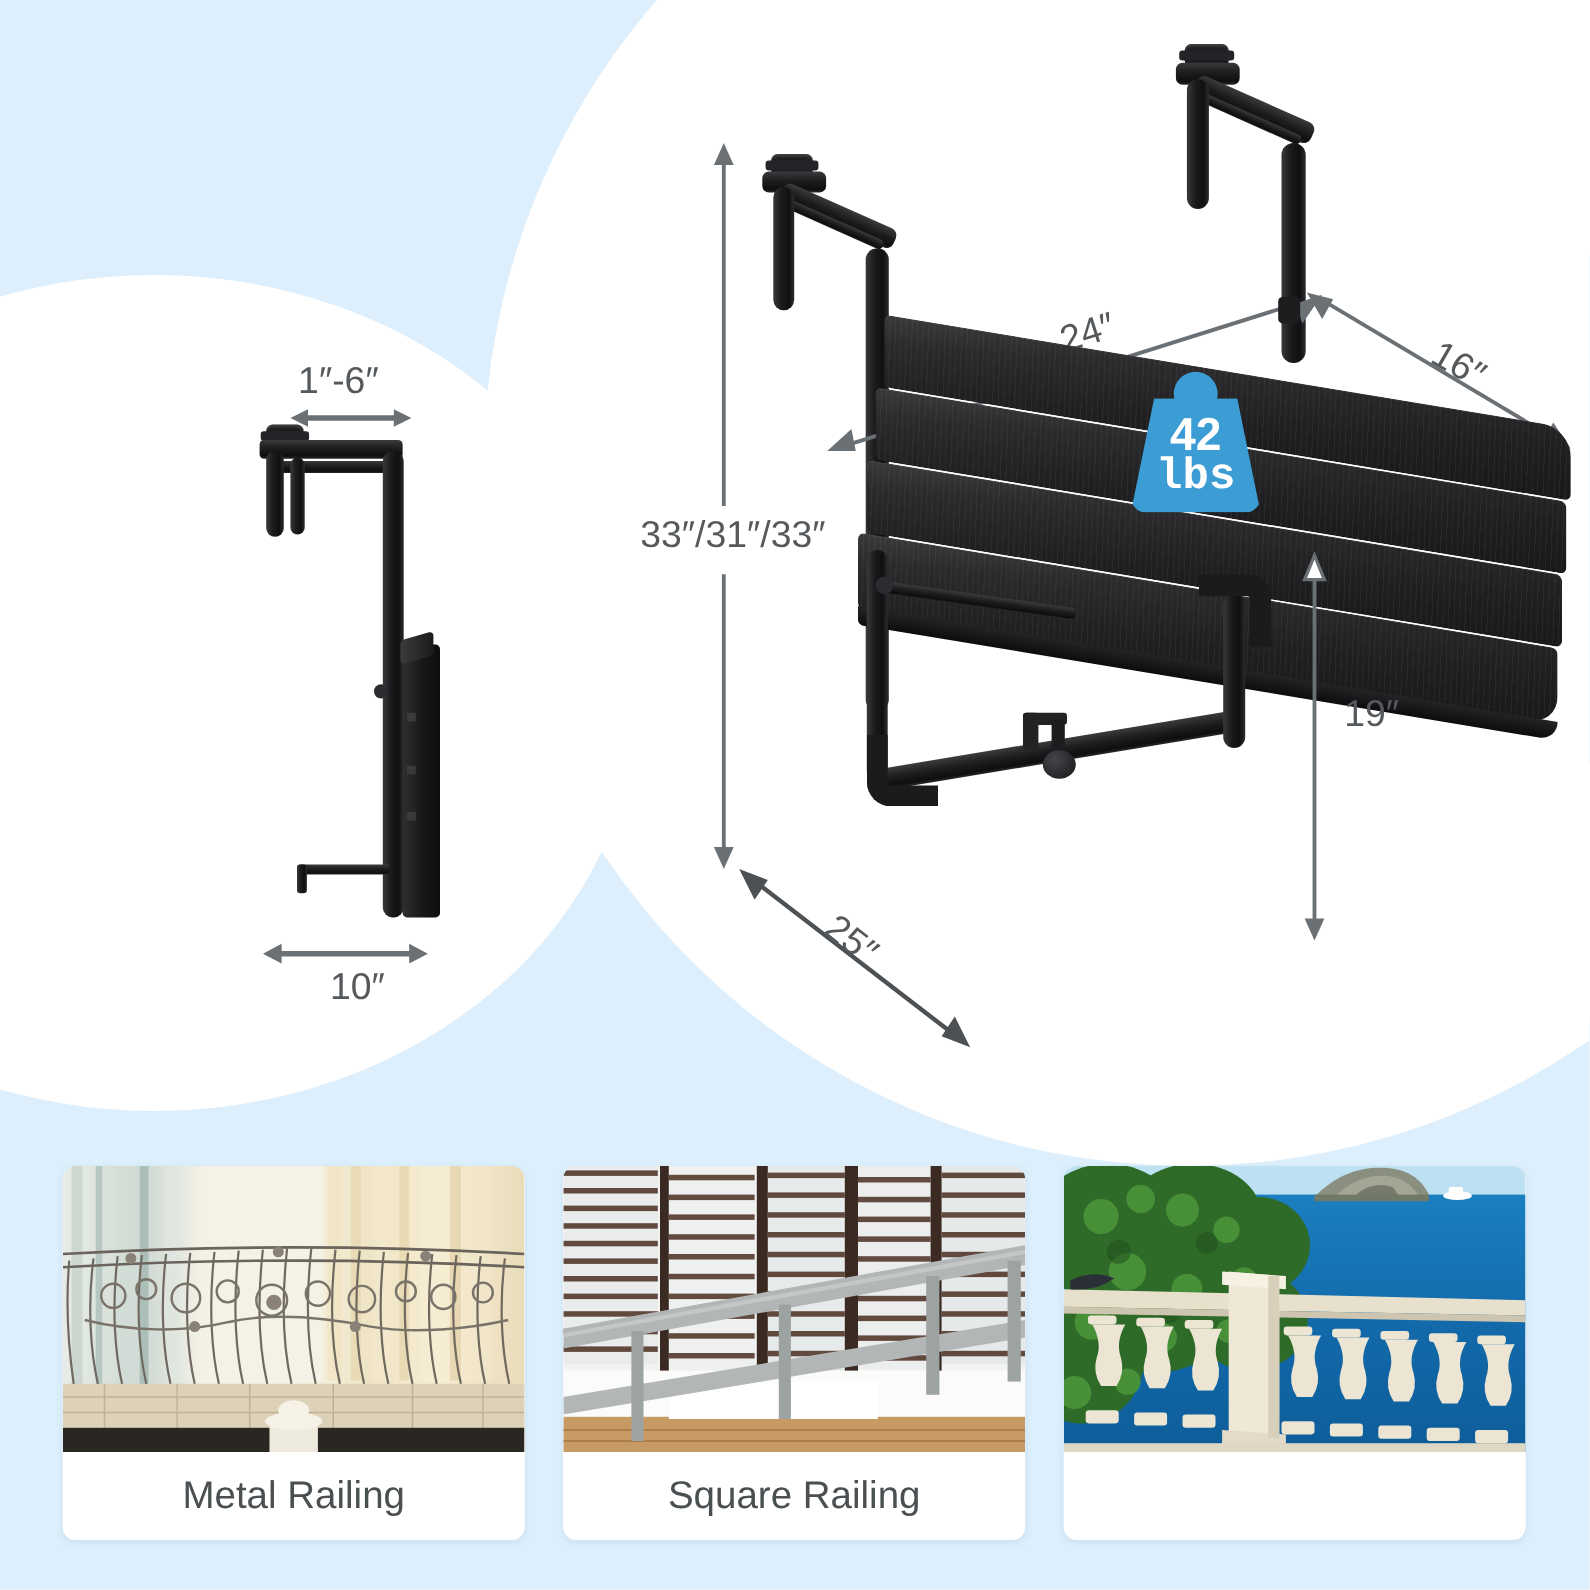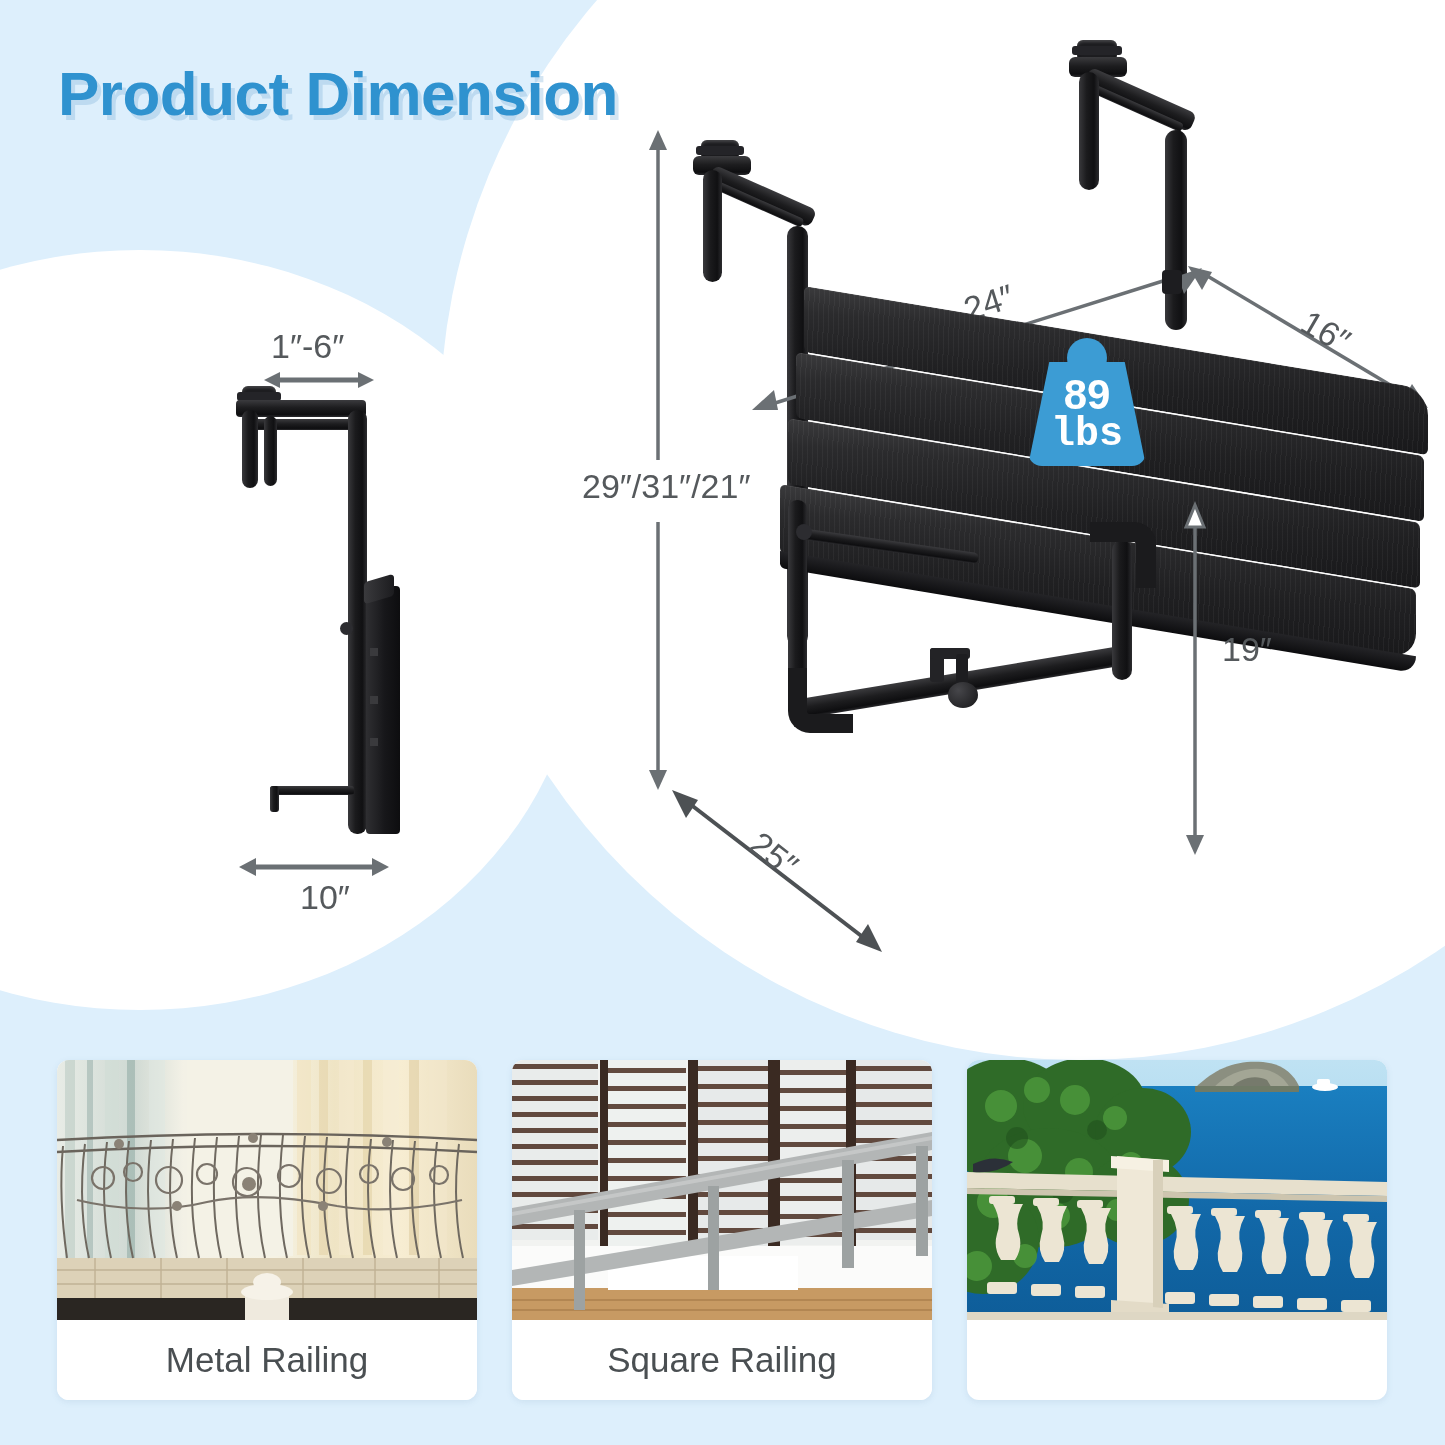--- a/index.html
+++ b/index.html
@@ -87,21 +87,20 @@
 </style>
 </head>
 <body>
 
 <div id="stage">
 
   <div class="bg-base"></div>
   <div class="blob blob-left"></div>
   <div class="blob blob-right"></div>
 
-  <div class="title">Product Dimension</div>
 
   <div>
 
     <div class="dim" style="left:271px;top:327px;">1″-6″</div>
     <svg class="arrowsvg" style="left:264px;top:368px;" width="110" height="24" viewBox="0 0 110 24">
       <line x1="12" y1="12" x2="98" y2="12" stroke="#6b7074" stroke-width="5"></line>
       <polygon points="0,12 16,4 16,20" fill="#6b7074"></polygon>
       <polygon points="110,12 94,4 94,20" fill="#6b7074"></polygon>
     </svg>
 
@@ -144,21 +143,21 @@
   </div>
 
   <div>
 
     <svg class="arrowsvg" style="left:640px;top:130px;" width="36" height="660" viewBox="0 0 36 660">
       <line x1="18" y1="14" x2="18" y2="330" stroke="#6b7074" stroke-width="3.5"></line>
       <polygon points="18,0 9,20 27,20" fill="#6b7074"></polygon>
       <line x1="18" y1="392" x2="18" y2="648" stroke="#6b7074" stroke-width="3.5"></line>
       <polygon points="18,660 9,640 27,640" fill="#6b7074"></polygon>
     </svg>
-    <div class="dim" style="left:582px;top:467px;">29″/31″/21″</div>
+    <div class="dim" style="left:582px;top:467px;">33″/31″/33″</div>
 
     <div class="ill" style="left:693px;top:140px;width:130px;height:520px;">
       <div class="knob" style="left:8px;top:0px;width:38px;height:20px;"></div>
       <div class="tube-h" style="left:0px;top:16px;width:58px;height:19px;border-radius:6px;"></div>
 
       <div class="tube-h" style="left:18px;top:24px;width:112px;height:19px;border-radius:7px;
            transform:rotate(24deg);transform-origin:left center;"></div>
       <div class="tube-h" style="left:22px;top:40px;width:96px;height:9px;border-radius:4px;
            transform:rotate(24deg);transform-origin:left center;"></div>
 
@@ -209,21 +208,21 @@
            transform:skewY(9.4deg);transform-origin:left top;
            background:linear-gradient(180deg,#242427,#0c0c0e);border-radius:0 0 22px 6px;"></div>
 
       <div class="metal" style="position:absolute;left:392px;top:0px;width:20px;height:24px;border-radius:4px;background:#1d1d20;"></div>
     </div>
 
     <div class="weight" style="left:1028px;top:340px;">
       <div class="wknob"></div>
       <div class="wbody"></div>
       <div class="wtxt">
-        <div class="w1">89</div>
+        <div class="w1">42</div>
         <div class="w2">lbs</div>
       </div>
     </div>
 
     <div class="ill" style="left:780px;top:500px;width:420px;height:270px;">
 
       <div class="tube" style="left:8px;top:0px;width:19px;height:210px;border-radius:9px;"></div>
 
       <div class="tube-h" style="left:14px;top:200px;width:330px;height:20px;border-radius:10px;
            transform:skewY(-9.4deg);transform-origin:left top;"></div>

